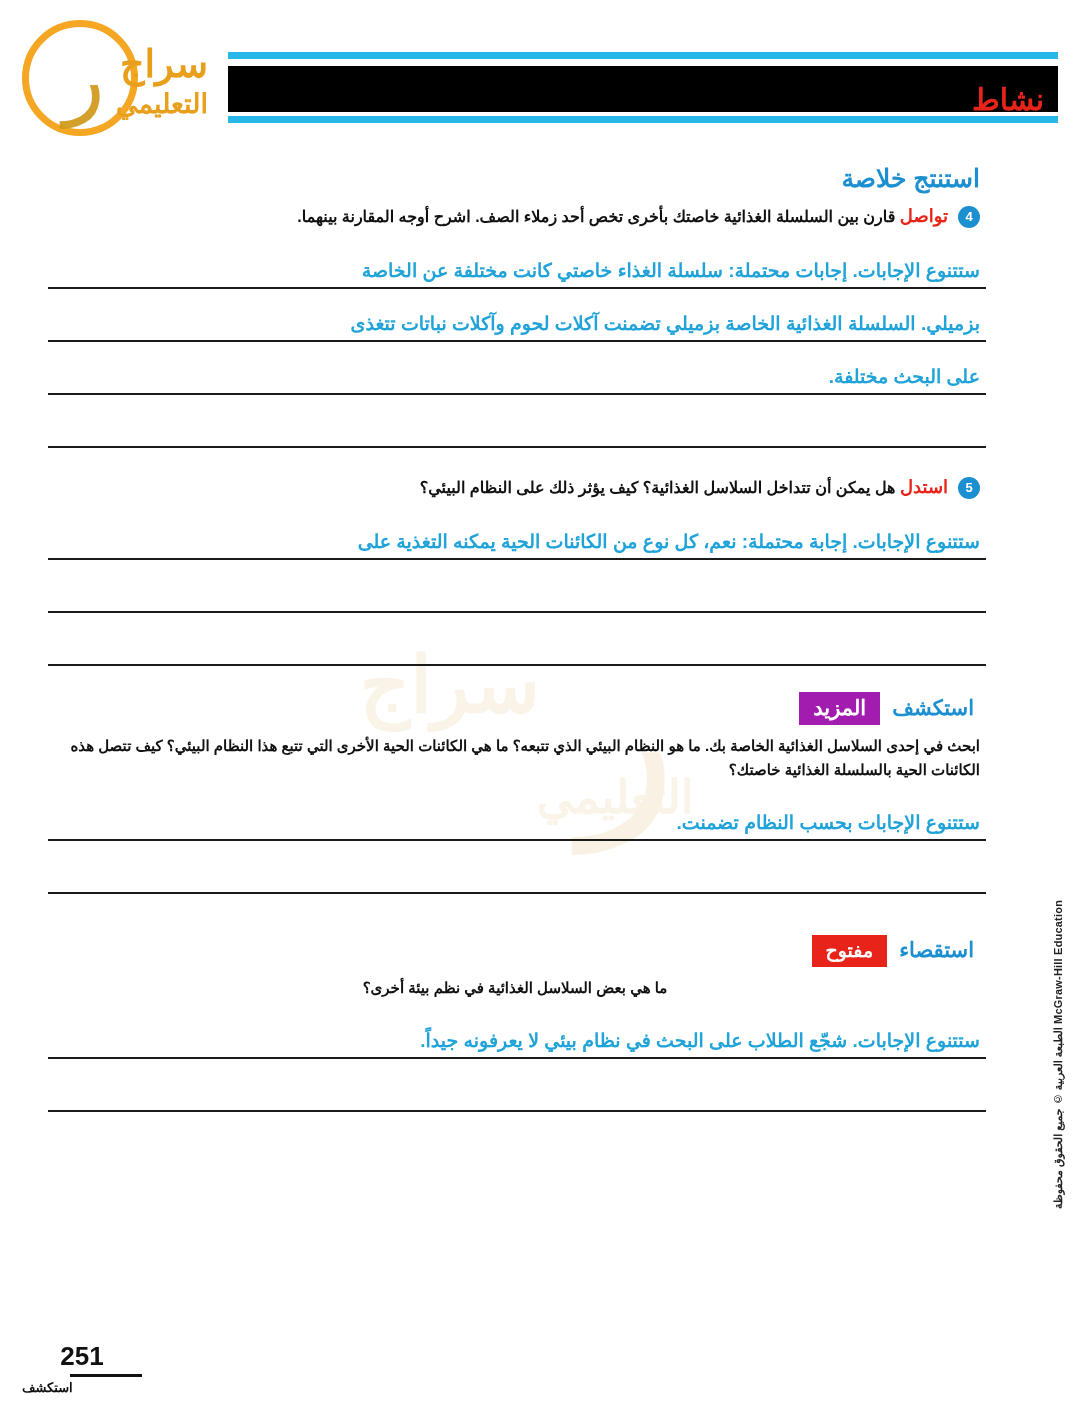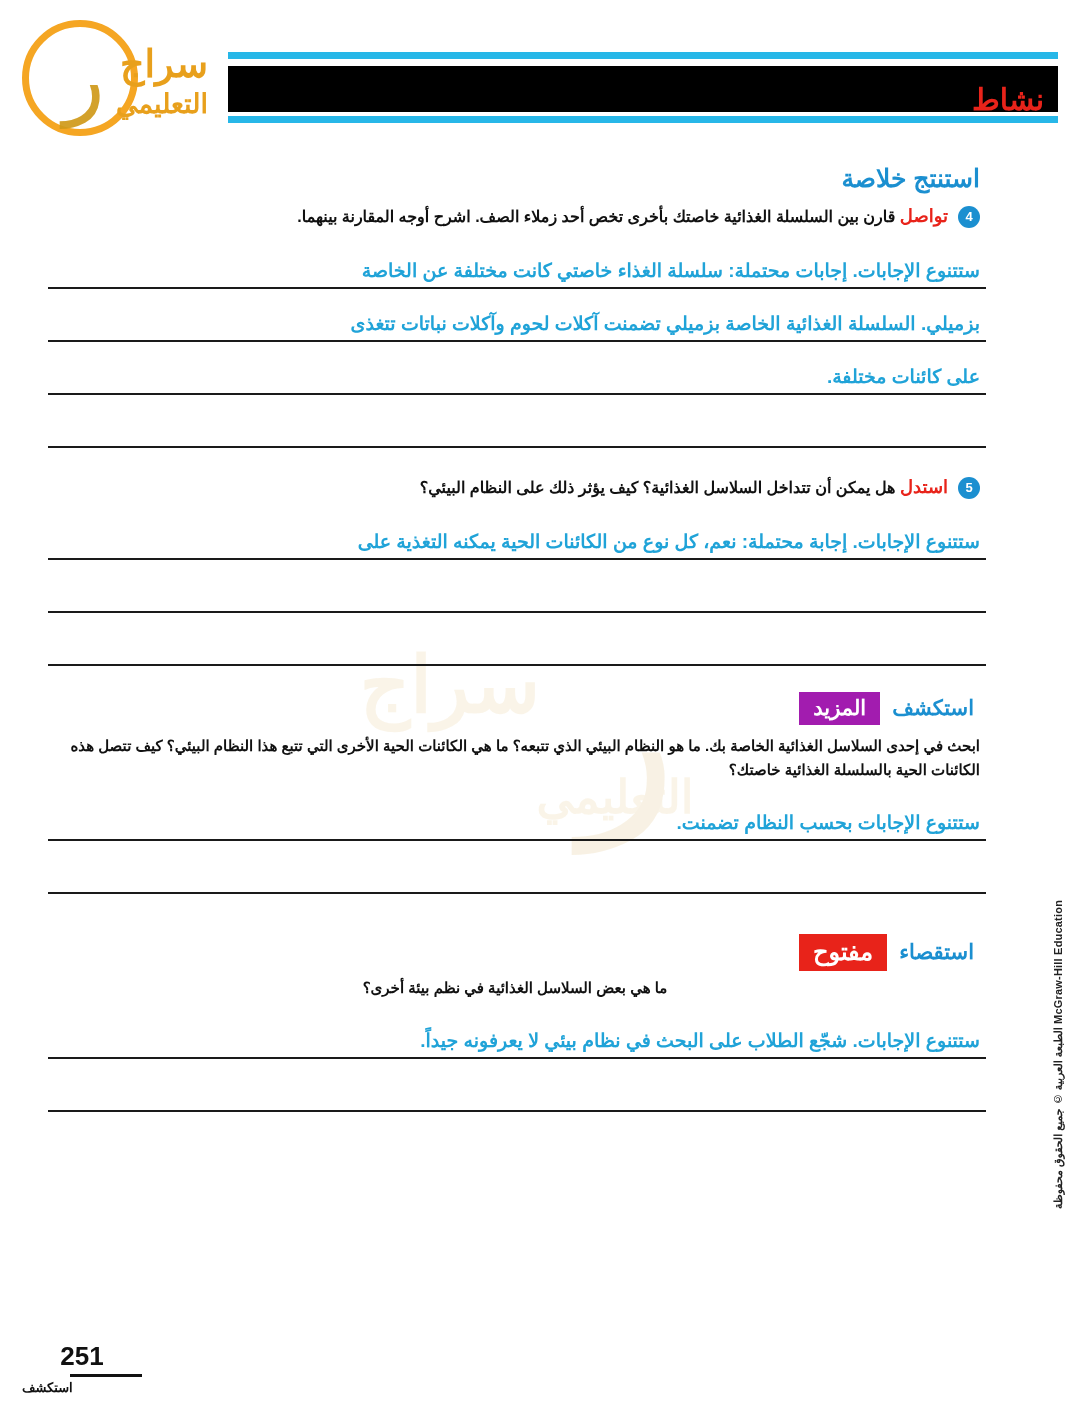--- a/index.html
+++ b/index.html
@@ -205,21 +205,21 @@
     color: #1b8fd0;
     font-size: 21px;
     font-weight: bold;
     padding: 4px 10px 5px 12px;
     vertical-align: middle;
   }
   .tab-red {
     display: inline-block;
     background: #e8231a;
     color: #ffffff;
-    font-size: 24px;
+    font-size: 19px;
     font-weight: bold;
     padding: 4px 14px 5px 14px;
     vertical-align: middle;
   }
   .tab-blue-text {
     display: inline-block;
     color: #1b8fd0;
     font-size: 21px;
     font-weight: bold;
     padding: 4px 10px 5px 12px;
@@ -361,21 +361,21 @@
   <div class="answer-block">
     <div class="line">
       <div class="handtext">ستتنوع الإجابات. إجابات محتملة: سلسلة الغذاء خاصتي كانت مختلفة عن الخاصة</div>
       <div class="rule"></div>
     </div>
     <div class="line">
       <div class="handtext">بزميلي. السلسلة الغذائية الخاصة بزميلي تضمنت آكلات لحوم وآكلات نباتات تتغذى</div>
       <div class="rule"></div>
     </div>
     <div class="line">
-      <div class="handtext">على كائنات مختلفة.</div>
+      <div class="handtext">على البحث مختلفة.</div>
       <div class="rule"></div>
     </div>
     <div class="line">
       <div class="handtext"></div>
       <div class="rule"></div>
     </div>
   </div>
 
   <div class="q-row" style="margin-top:26px">
     <div class="q-bullet">5</div>

